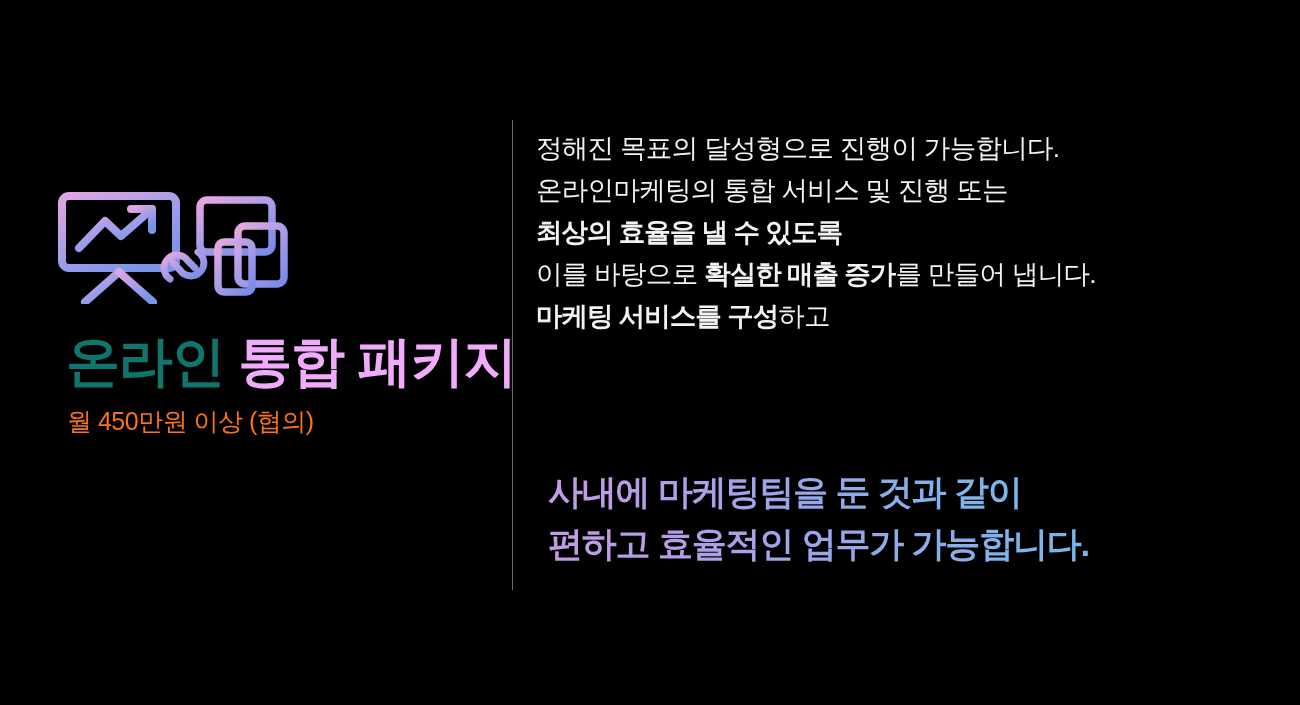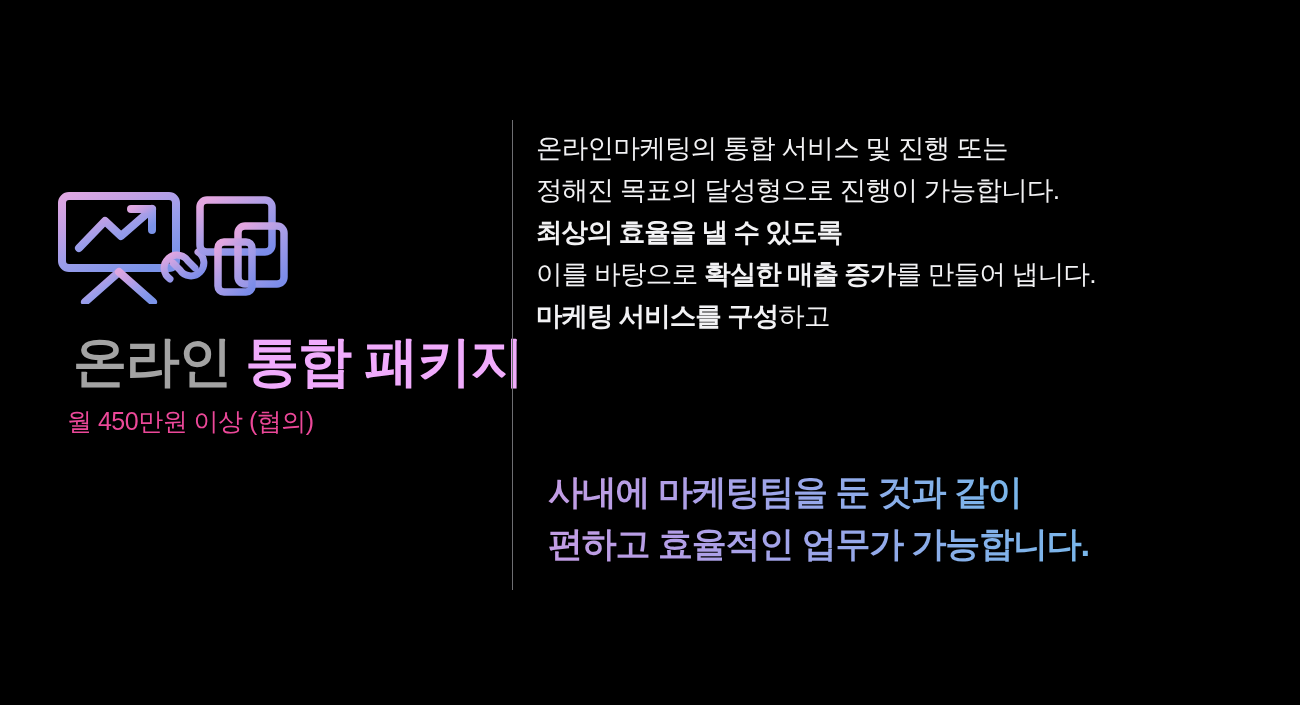--- a/index.html
+++ b/index.html
@@ -43,30 +43,30 @@
   #package-title {
     position: absolute;
     left: 66px;
     top: 333px;
     font-size: 54px;
     font-weight: 700;
     line-height: 1.06;
     letter-spacing: -1.2px;
     white-space: nowrap;
   }
-  #package-title .w { color: #a3a3a3; margin-left: 7px; }
+  #package-title .w { color: #0f766e; }
   #package-title .b { color: #f0abfc; }
 
   #package-price {
     position: absolute;
     left: 67px;
     top: 405px;
     font-size: 25px;
     font-weight: 400;
-    color: #ec4899;
+    color: #f97316;
     letter-spacing: -0.5px;
     line-height: 1.3;
     white-space: nowrap;
   }
 
   
   #divider {
     position: absolute;
     left: 512px;
     top: 120px;
@@ -180,22 +180,22 @@
     <div id="package-title"><span class="w">온라인</span><span class="b"> 통합 패키지</span></div>
 
     <div id="package-price">월 450만원 이상 (협의)</div>
   </div>
 
   <div id="divider"></div>
 
   <div id="right-panel">
 
     <div id="description">
+        <div class="desc-line"><span>정해진 목표의 달성형으로 진행이 가능합니다.</span></div>
         <div class="desc-line"><span>온라인마케팅의 통합 서비스 및 진행 또는</span></div>
-        <div class="desc-line"><span>정해진 목표의 달성형으로 진행이 가능합니다.</span></div>
         <div class="desc-line strong"><span>최상의 효율을 낼 수 있도록</span></div>
         <div class="desc-line"><span>이를 바탕으로 </span><b>확실한 매출 증가</b><span>를 만들어 냅니다.</span></div>
         <div class="desc-line"><b>마케팅 서비스를 구성</b><span>하고</span></div>
       </div>
 
     <div id="highlight">
         <div class="hl-line">사내에 마케팅팀을 둔 것과 같이</div>
         <div class="hl-line">편하고 효율적인 업무가 가능합니다.</div>
       </div>
   </div>

